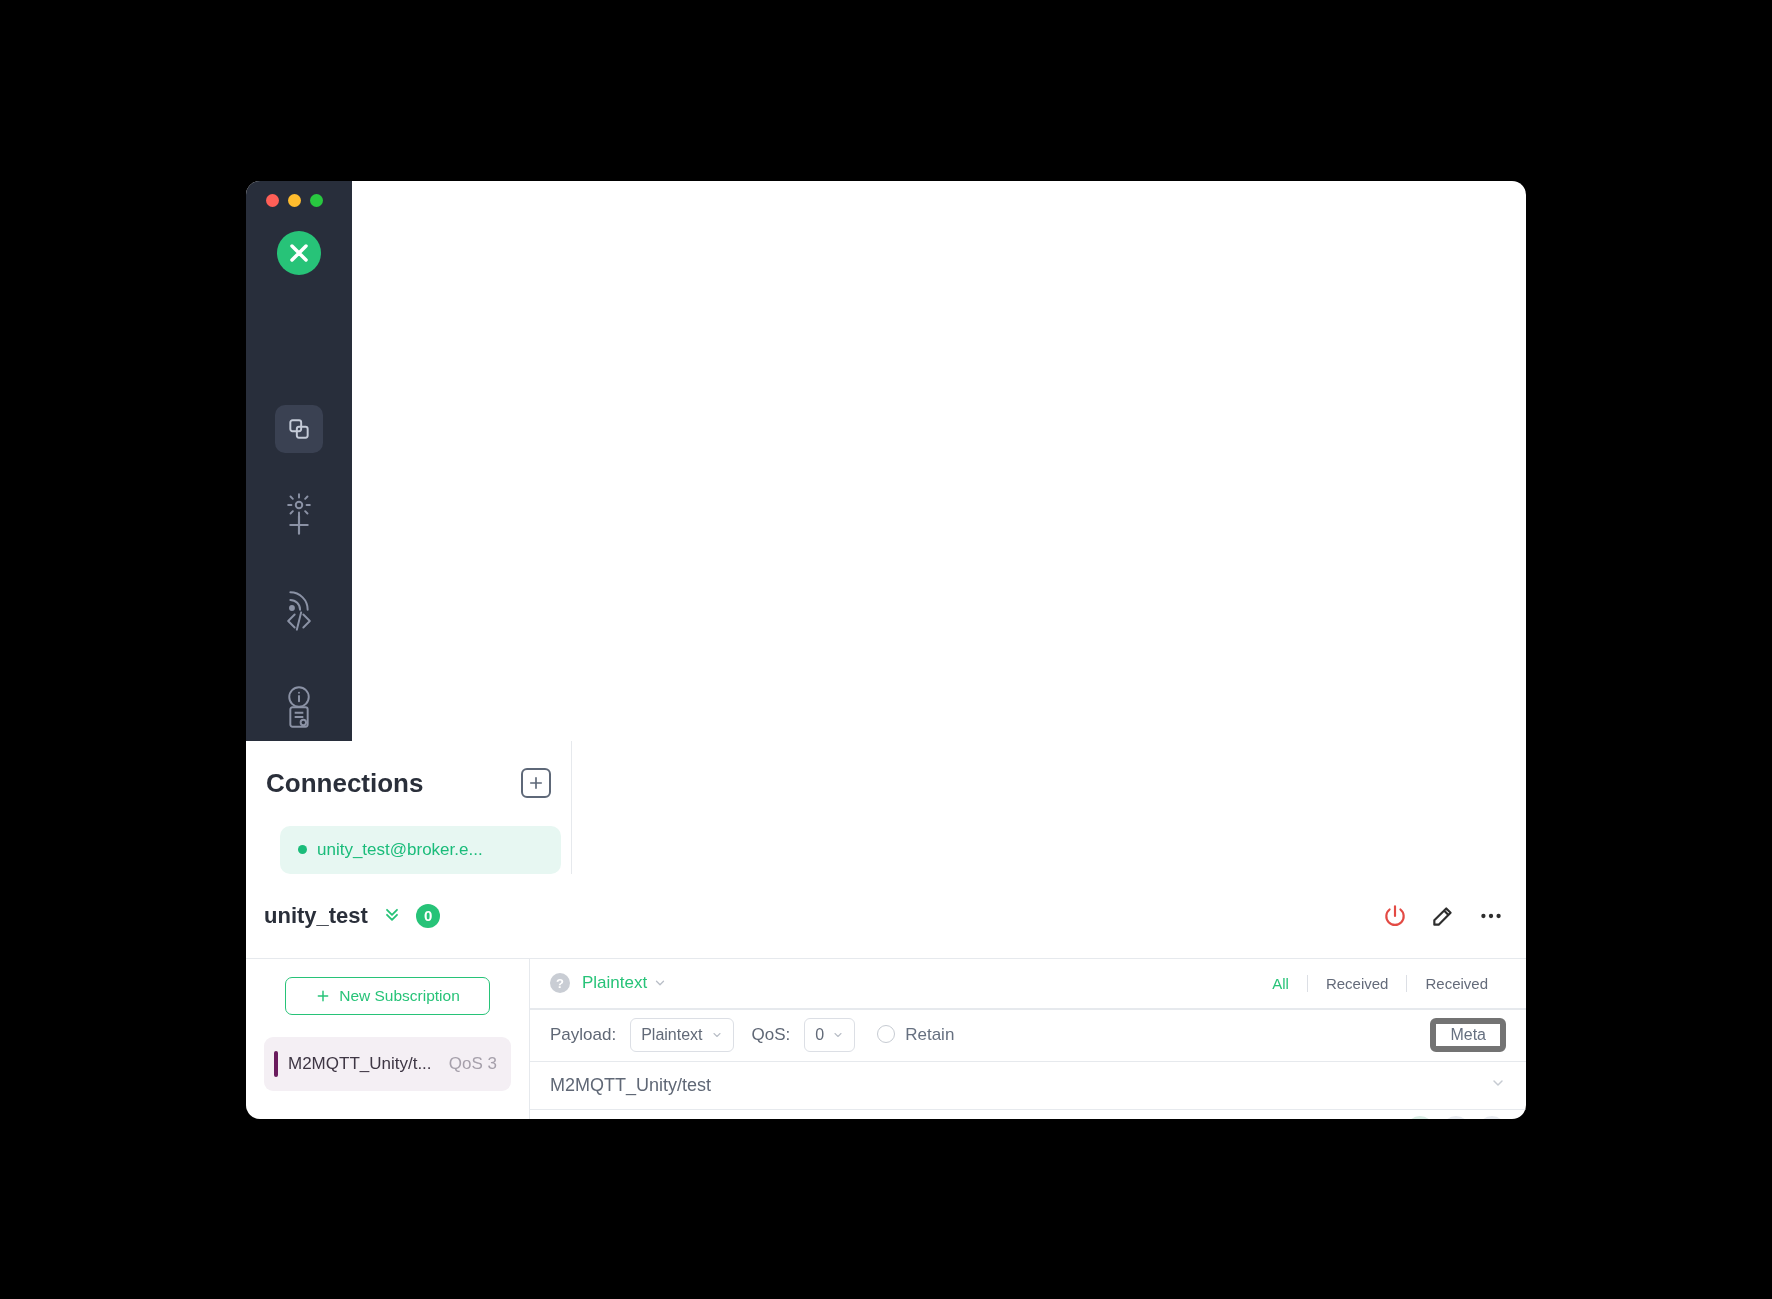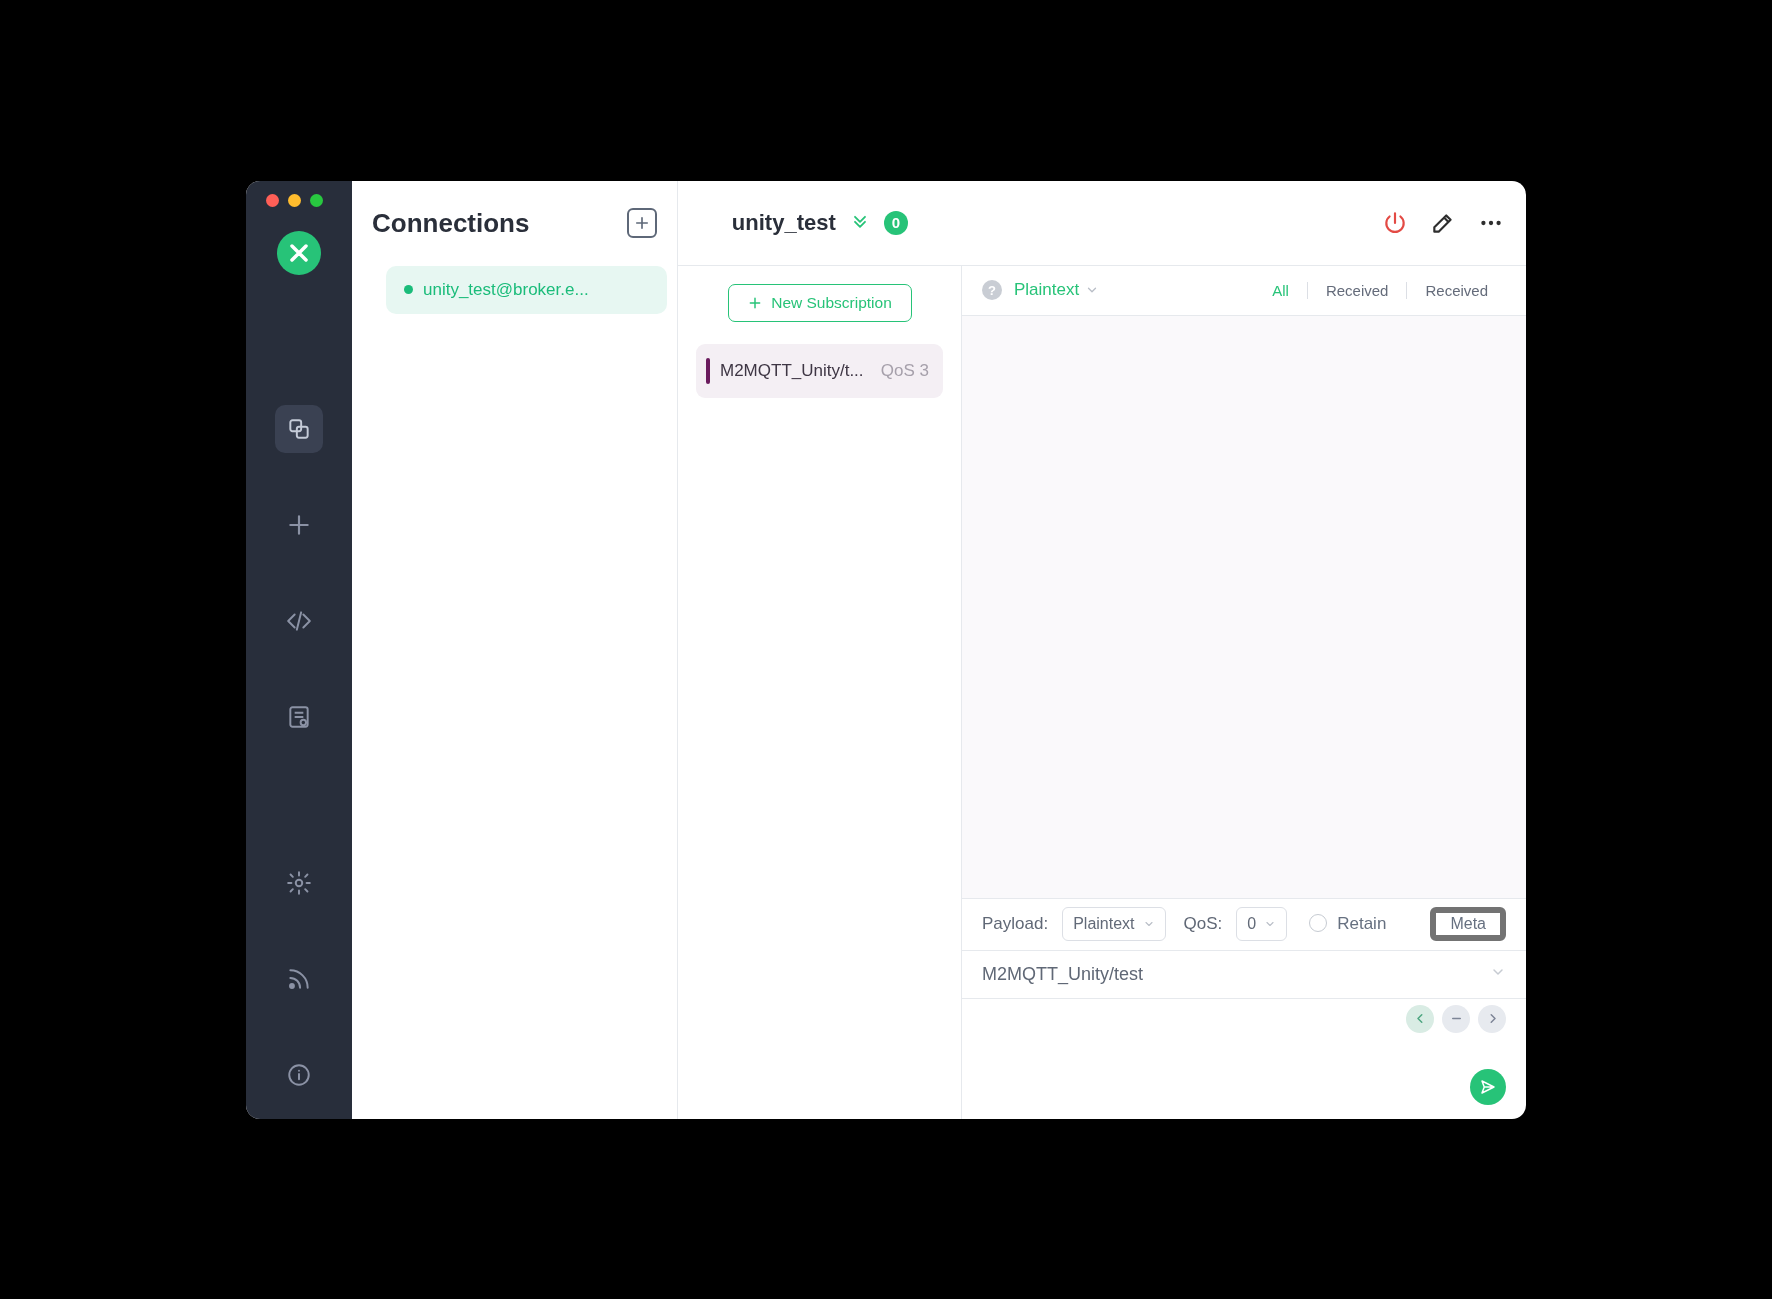--- a/index.html
+++ b/index.html
@@ -3,21 +3,21 @@
   <meta charset="utf-8">
   <style>
     * { box-sizing: border-box; margin: 0; padding: 0; font-family: -apple-system, BlinkMacSystemFont, "Segoe UI", Helvetica, Arial, sans-serif; }
     body { background: #000; display: flex; align-items: center; justify-content: center; height: 100vh; }
     .window { width: 1280px; height: 938px; background: #fff; border-radius: 14px; overflow: hidden; display: flex; flex-direction: column; box-shadow: 0 0 0 1px rgba(0,0,0,0.05); }
     .titlebar { height: 40px; display: flex; align-items: center; padding-left: 20px; gap: 9px; position: absolute; z-index: 10; }
     .traffic-dot { width: 13px; height: 13px; border-radius: 50%; }
     .traffic-close { background: #ff5f57; }
     .traffic-min { background: #febc2e; }
     .traffic-max { background: #28c840; }
-    .app-body { display: flex; height: 100%; }
+    .app-body { display: flex; height: 100%; flex-direction: column; }
 
     
     .nav-rail { width: 106px; background: #282e3b; display: flex; flex-direction: column; align-items: center; padding-top: 50px; position: relative; }
     .logo { width: 44px; height: 44px; border-radius: 50%; background: #27c378; display: flex; align-items: center; justify-content: center; margin-bottom: 130px; }
     .logo svg { width: 28px; height: 28px; }
     .nav-items { display: flex; flex-direction: column; gap: 48px; align-items: center; }
     .nav-item { width: 48px; height: 48px; display: flex; align-items: center; justify-content: center; border-radius: 10px; color: #8b92a5; cursor: pointer; }
     .nav-item.active { background: #3a4152; color: #c5cbd8; }
     .nav-item svg { width: 26px; height: 26px; }
     .nav-bottom { position: absolute; bottom: 20px; display: flex; flex-direction: column; gap: 48px; align-items: center; }
@@ -28,26 +28,26 @@
     .conn-title { font-size: 26px; font-weight: 700; color: #2a2f3a; }
     .add-btn { width: 30px; height: 30px; border: 2px solid #5e6878; border-radius: 6px; display: flex; align-items: center; justify-content: center; cursor: pointer; color: #5e6878; }
     .add-btn svg { width: 18px; height: 18px; }
     .conn-list { padding: 0 10px; }
     .conn-item { background: #e7f7f2; border-radius: 10px; padding: 14px 18px; display: flex; align-items: center; gap: 10px; cursor: pointer; margin-left: 24px; }
     .conn-dot { width: 9px; height: 9px; border-radius: 50%; background: #1abc7a; flex-shrink: 0; }
     .conn-name { color: #1abc7a; font-size: 17px; font-weight: 500; white-space: nowrap; overflow: hidden; text-overflow: ellipsis; }
 
     
     .subs-col { width: 284px; border-right: 1px solid #e6e9ed; display: flex; flex-direction: column; }
-    .main-header { height: 85px; border-bottom: 1px solid #e6e9ed; display: flex; align-items: center; padding: 0 18px; gap: 14px; justify-content: center; }
+    .main-header { height: 85px; border-bottom: 1px solid #e6e9ed; display: flex; align-items: center; padding: 0 18px; gap: 14px; }
     .main-title { font-size: 22px; font-weight: 700; color: #2a2f3a; }
     .chev-down { color: #27c378; }
     .badge { background: #27c378; color: #fff; border-radius: 12px; min-width: 24px; height: 24px; display: flex; align-items: center; justify-content: center; font-size: 15px; font-weight: 600; padding: 0 8px; }
     .subs-body { padding: 18px 18px 0 18px; display: flex; flex-direction: column; gap: 22px; }
-    .new-sub-btn { border: 1.5px solid #27c378; color: #27c378; background: transparent; border-radius: 7px; height: 38px; display: flex; align-items: center; justify-content: center; gap: 8px; font-size: 15.5px; font-weight: 500; cursor: pointer; width: 184px; margin: 0 auto; }
+    .new-sub-btn { border: 1.5px solid #27c378; color: #27c378; background: transparent; border-radius: 7px; height: 38px; display: flex; align-items: center; justify-content: center; gap: 8px; font-size: 15.5px; font-weight: 500; cursor: pointer; width: 205px; margin: 0 auto; }
     .new-sub-btn svg { width: 16px; height: 16px; }
     .sub-item { background: #f4eff4; border-radius: 9px; padding: 14px 14px 14px 10px; display: flex; align-items: center; gap: 10px; cursor: pointer; position: relative; }
     .sub-bar { width: 4px; height: 26px; background: #6a1b5d; border-radius: 2px; flex-shrink: 0; }
     .sub-topic { color: #3e3644; font-size: 17px; flex: 1; white-space: nowrap; overflow: hidden; text-overflow: ellipsis; }
     .sub-qos { color: #a6a0ab; font-size: 17px; flex-shrink: 0; }
 
     
     .messages-col { flex: 1; display: flex; flex-direction: column; min-width: 0; }
     .msg-header { height: 85px; border-bottom: 1px solid #e6e9ed; display: flex; align-items: center; justify-content: flex-end; padding: 0 20px; gap: 18px; }
     .msg-header-icon { width: 30px; height: 30px; display: flex; align-items: center; justify-content: center; cursor: pointer; }

